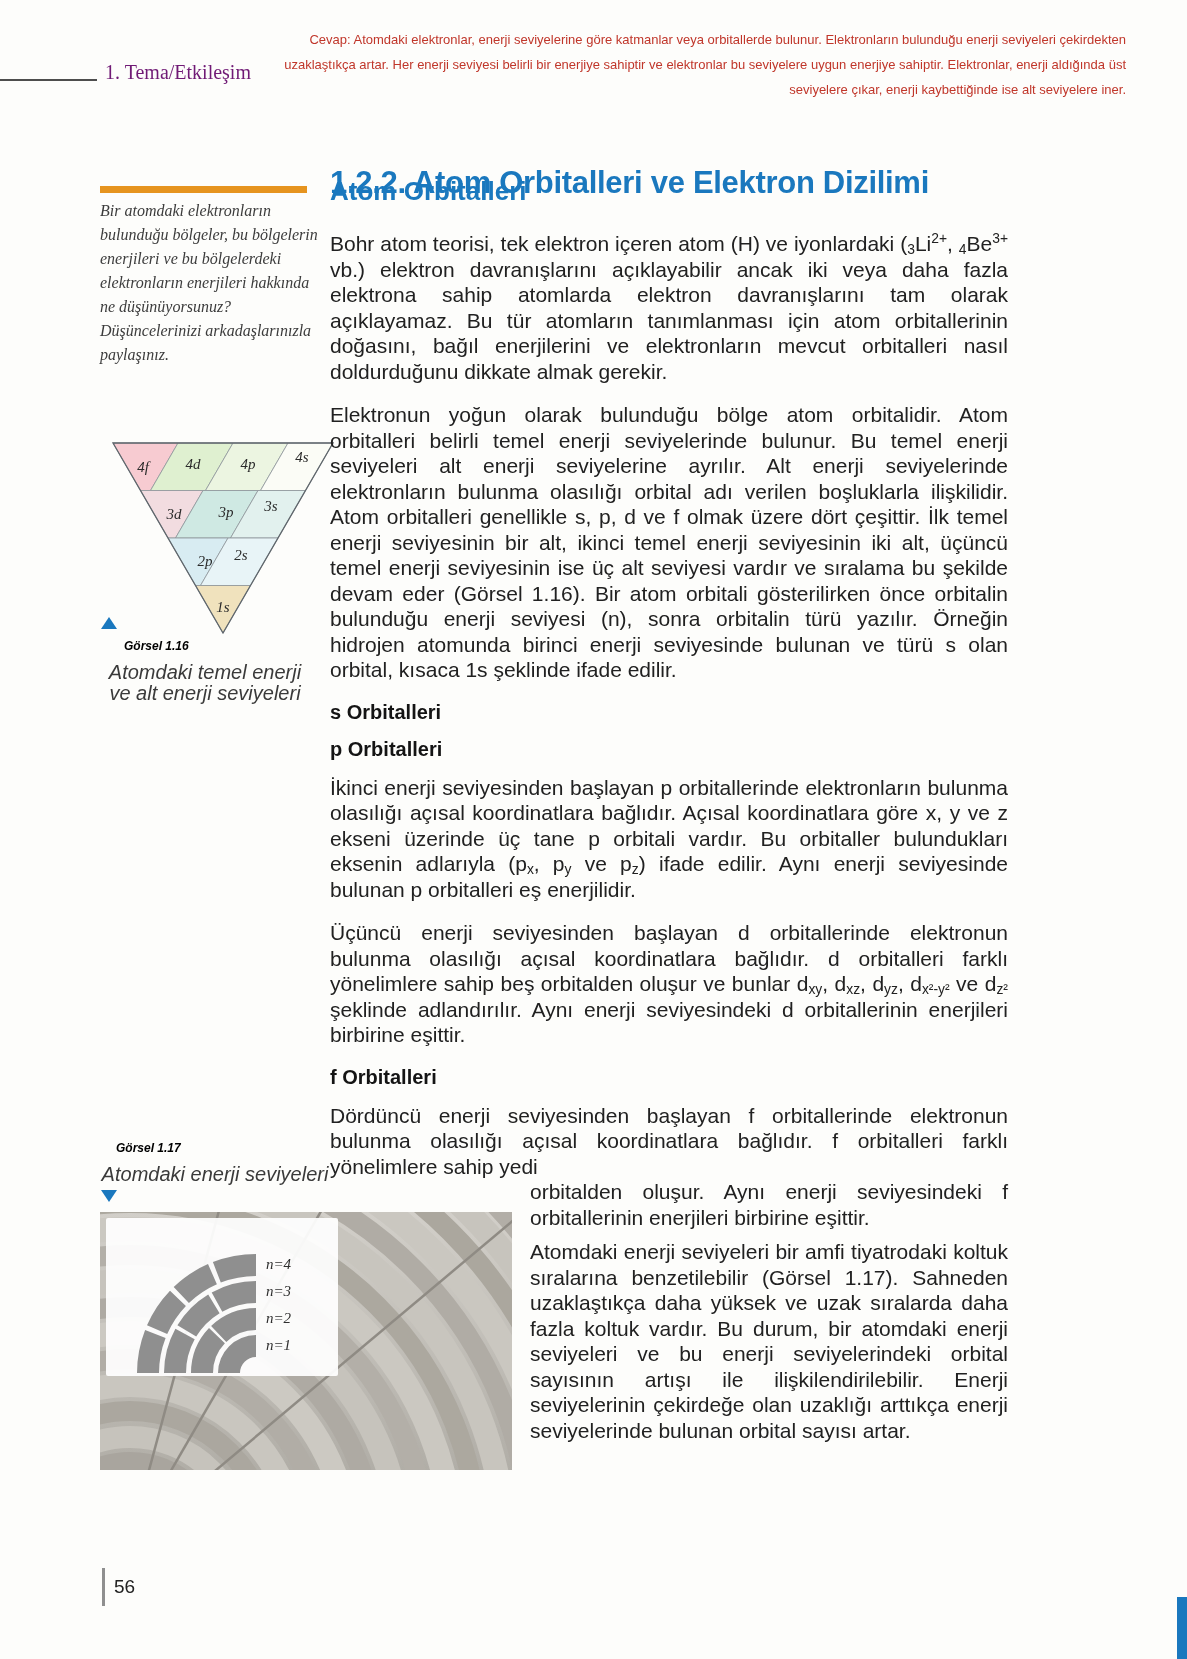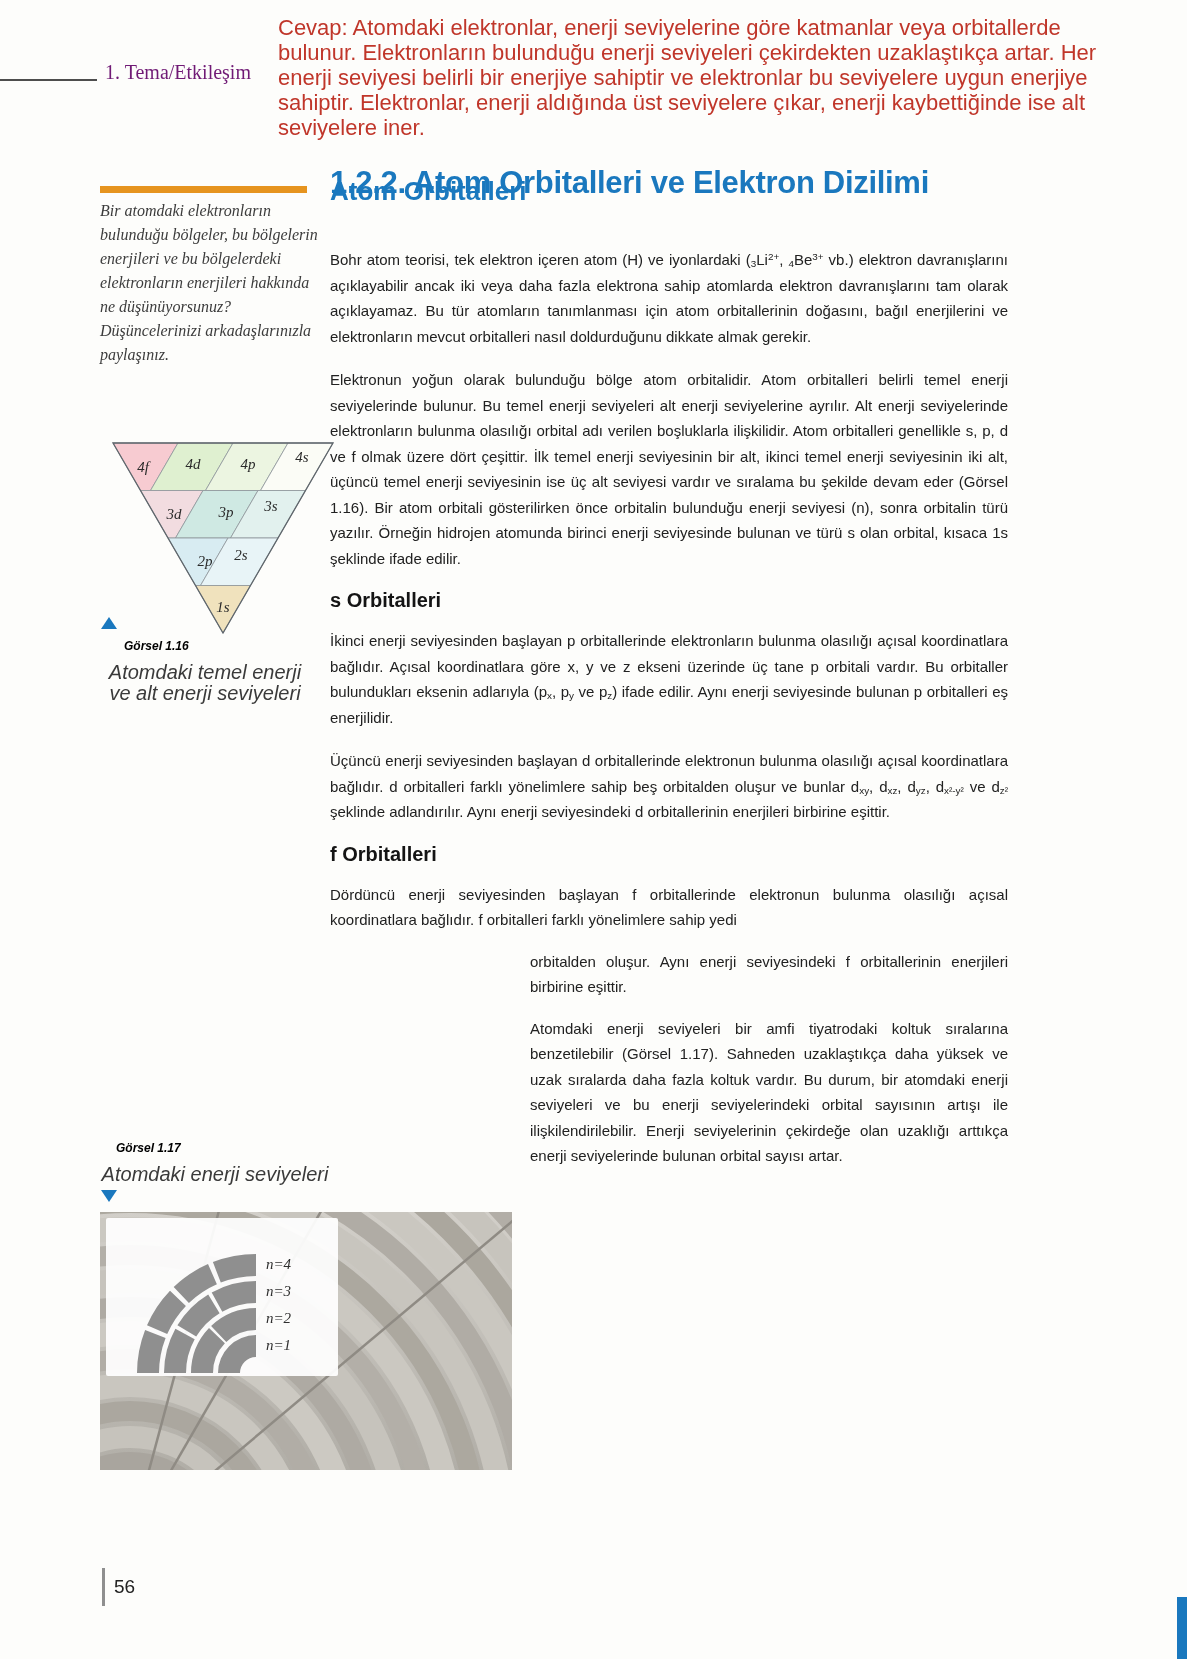--- a/index.html
+++ b/index.html
@@ -10,43 +10,43 @@
   .abs{position:absolute;}
   sub,sup{font-size:66%;line-height:0;}
   sub{vertical-align:-0.22em;}
   sup{vertical-align:0.55em;}
 
   
   .tema-rule{left:0;top:79px;width:97px;height:2px;background:#4d4d4d;}
   .tema-label{left:105px;top:61px;font-family:"Liberation Serif",serif;font-size:20px;color:#701a75;}
 
   
-  .answer-note{left:278px;top:15px;width:848px;font-size:22px;line-height:25px;
-    color:#c0362a;text-align:left;font-weight:500;}
+  .answer-note{left:278px;top:27px;width:848px;font-size:13px;line-height:25px;
+    color:#c0362a;text-align:right;font-weight:500;}
 
   
   .page-title{left:330px;top:129px;font-size:31px;font-weight:700;color:#1a78be;letter-spacing:-0.3px;margin-top:36px;}
   .atom-heading{left:330px;top:176px;font-size:26px;font-weight:700;color:#1a78be;}
 
   
   .think-bar{left:100px;top:186px;width:207px;height:7px;background:#e6941f;}
   .think-text{left:100px;top:199px;width:218px;font-family:"Liberation Serif",serif;
     font-style:italic;font-size:16px;line-height:24px;color:#3c3c3c;}
 
   
   .tri-up{width:0;height:0;border-left:8px solid transparent;border-right:8px solid transparent;
     border-bottom:12px solid #1a78be;}
   .tri-down{width:0;height:0;border-left:8px solid transparent;border-right:8px solid transparent;
     border-top:12px solid #1a78be;}
   .fig-label{font-size:12px;font-weight:700;font-style:italic;color:#000000;margin-left:24px;}
   .fig-caption{font-size:20px;font-style:italic;color:#3a3a3a;line-height:21px;text-align:center;}
 
   
   .main-col{left:330px;top:231px;width:678px;}
-  .main-col p.body{margin:16px 0 18px;font-size:15px;line-height:25.5px;text-align:justify;color:#212121;}
+  .main-col p.body{margin:0 0 18px;font-size:21px;line-height:25.5px;text-align:justify;color:#212121;}
   .main-col h3{margin:6px 0 14px;font-size:20px;font-weight:700;color:#141414;}
   .wrap-spacer{float:left;width:200px;height:272px;}
 
   .page-num-bar{left:102px;top:1568px;width:3px;height:38px;background:#8f8f8f;}
   .page-num{left:114px;top:1576px;font-size:19px;color:#222;}
 
   .corner-tab{left:1177px;top:1597px;width:10px;height:62px;background:#1a78be;}
 
   svg text.orb{font-family:"Liberation Serif",serif;font-style:italic;font-size:15px;fill:#2b2b2b;text-anchor:middle;}
   svg text.lvl{font-family:"Liberation Serif",serif;font-style:italic;font-size:15px;fill:#2f2f2f;}
@@ -94,20 +94,21 @@
 <div class="abs tri-up" style="left:101px;top:617px;"></div>
 <div class="abs fig-label" style="left:100px;top:639px;">Görsel 1.16</div>
 <div class="abs fig-caption" style="left:100px;top:662px;width:210px;">Atomdaki temel enerji ve alt enerji seviyeleri</div>
 
 <div class="abs main-col">
   <p class="body">Bohr atom teorisi, tek elektron içeren atom (H) ve iyonlardaki (<sub>3</sub>Li<sup>2+</sup>, <sub>4</sub>Be<sup>3+</sup> vb.) elektron davranışlarını açıklayabilir ancak iki veya daha fazla elektrona sahip atomlarda elektron davranışlarını tam olarak açıklayamaz. Bu tür atomların tanımlanması için atom orbitallerinin doğasını, bağıl enerjilerini ve elektronların mevcut orbitalleri nasıl doldurduğunu dikkate almak gerekir.</p>
   <p class="body">Elektronun yoğun olarak bulunduğu bölge atom orbitalidir. Atom orbitalleri belirli temel enerji seviyelerinde bulunur. Bu temel enerji seviyeleri alt enerji seviyelerine ayrılır. Alt enerji seviyelerinde elektronların bulunma olasılığı orbital adı verilen boşluklarla ilişkilidir. Atom orbitalleri genellikle s, p, d ve f olmak üzere dört çeşittir. İlk temel enerji seviyesinin bir alt, ikinci temel enerji seviyesinin iki alt, üçüncü temel enerji seviyesinin ise üç alt seviyesi vardır ve sıralama bu şekilde devam eder (Görsel 1.16). Bir atom orbitali gösterilirken önce orbitalin bulunduğu enerji seviyesi (n), sonra orbitalin türü yazılır. Örneğin hidrojen atomunda birinci enerji seviyesinde bulunan ve türü s olan orbital, kısaca 1s şeklinde ifade edilir.</p>
 
   <h3>s Orbitalleri</h3>
 
+  <h3>p Orbitalleri</h3>
   <p class="body">İkinci enerji seviyesinden başlayan p orbitallerinde elektronların bulunma olasılığı açısal koordinatlara bağlıdır. Açısal koordinatlara göre x, y ve z ekseni üzerinde üç tane p orbitali vardır. Bu orbitaller bulundukları eksenin adlarıyla (p<sub>x</sub>, p<sub>y</sub> ve p<sub>z</sub>) ifade edilir. Aynı enerji seviyesinde bulunan p orbitalleri eş enerjilidir.</p>
 
   <p class="body">Üçüncü enerji seviyesinden başlayan d orbitallerinde elektronun bulunma olasılığı açısal koordinatlara bağlıdır. d orbitalleri farklı yönelimlere sahip beş orbitalden oluşur ve bunlar d<sub>xy</sub>, d<sub>xz</sub>, d<sub>yz</sub>, d<sub>x²-y²</sub> ve d<sub>z²</sub> şeklinde adlandırılır. Aynı enerji seviyesindeki d orbitallerinin enerjileri birbirine eşittir.</p>
 
   <h3>f Orbitalleri</h3>
   <p class="body" style="margin-bottom:0;">Dördüncü enerji seviyesinden başlayan f orbitallerinde elektronun bulunma olasılığı açısal koordinatlara bağlıdır. f orbitalleri farklı yönelimlere sahip yedi</p>
 
   <div>
     <div class="wrap-spacer"></div>
     <p class="body" style="margin-bottom:9px;">orbitalden oluşur. Aynı enerji seviyesindeki f orbitallerinin enerjileri birbirine eşittir.</p>

